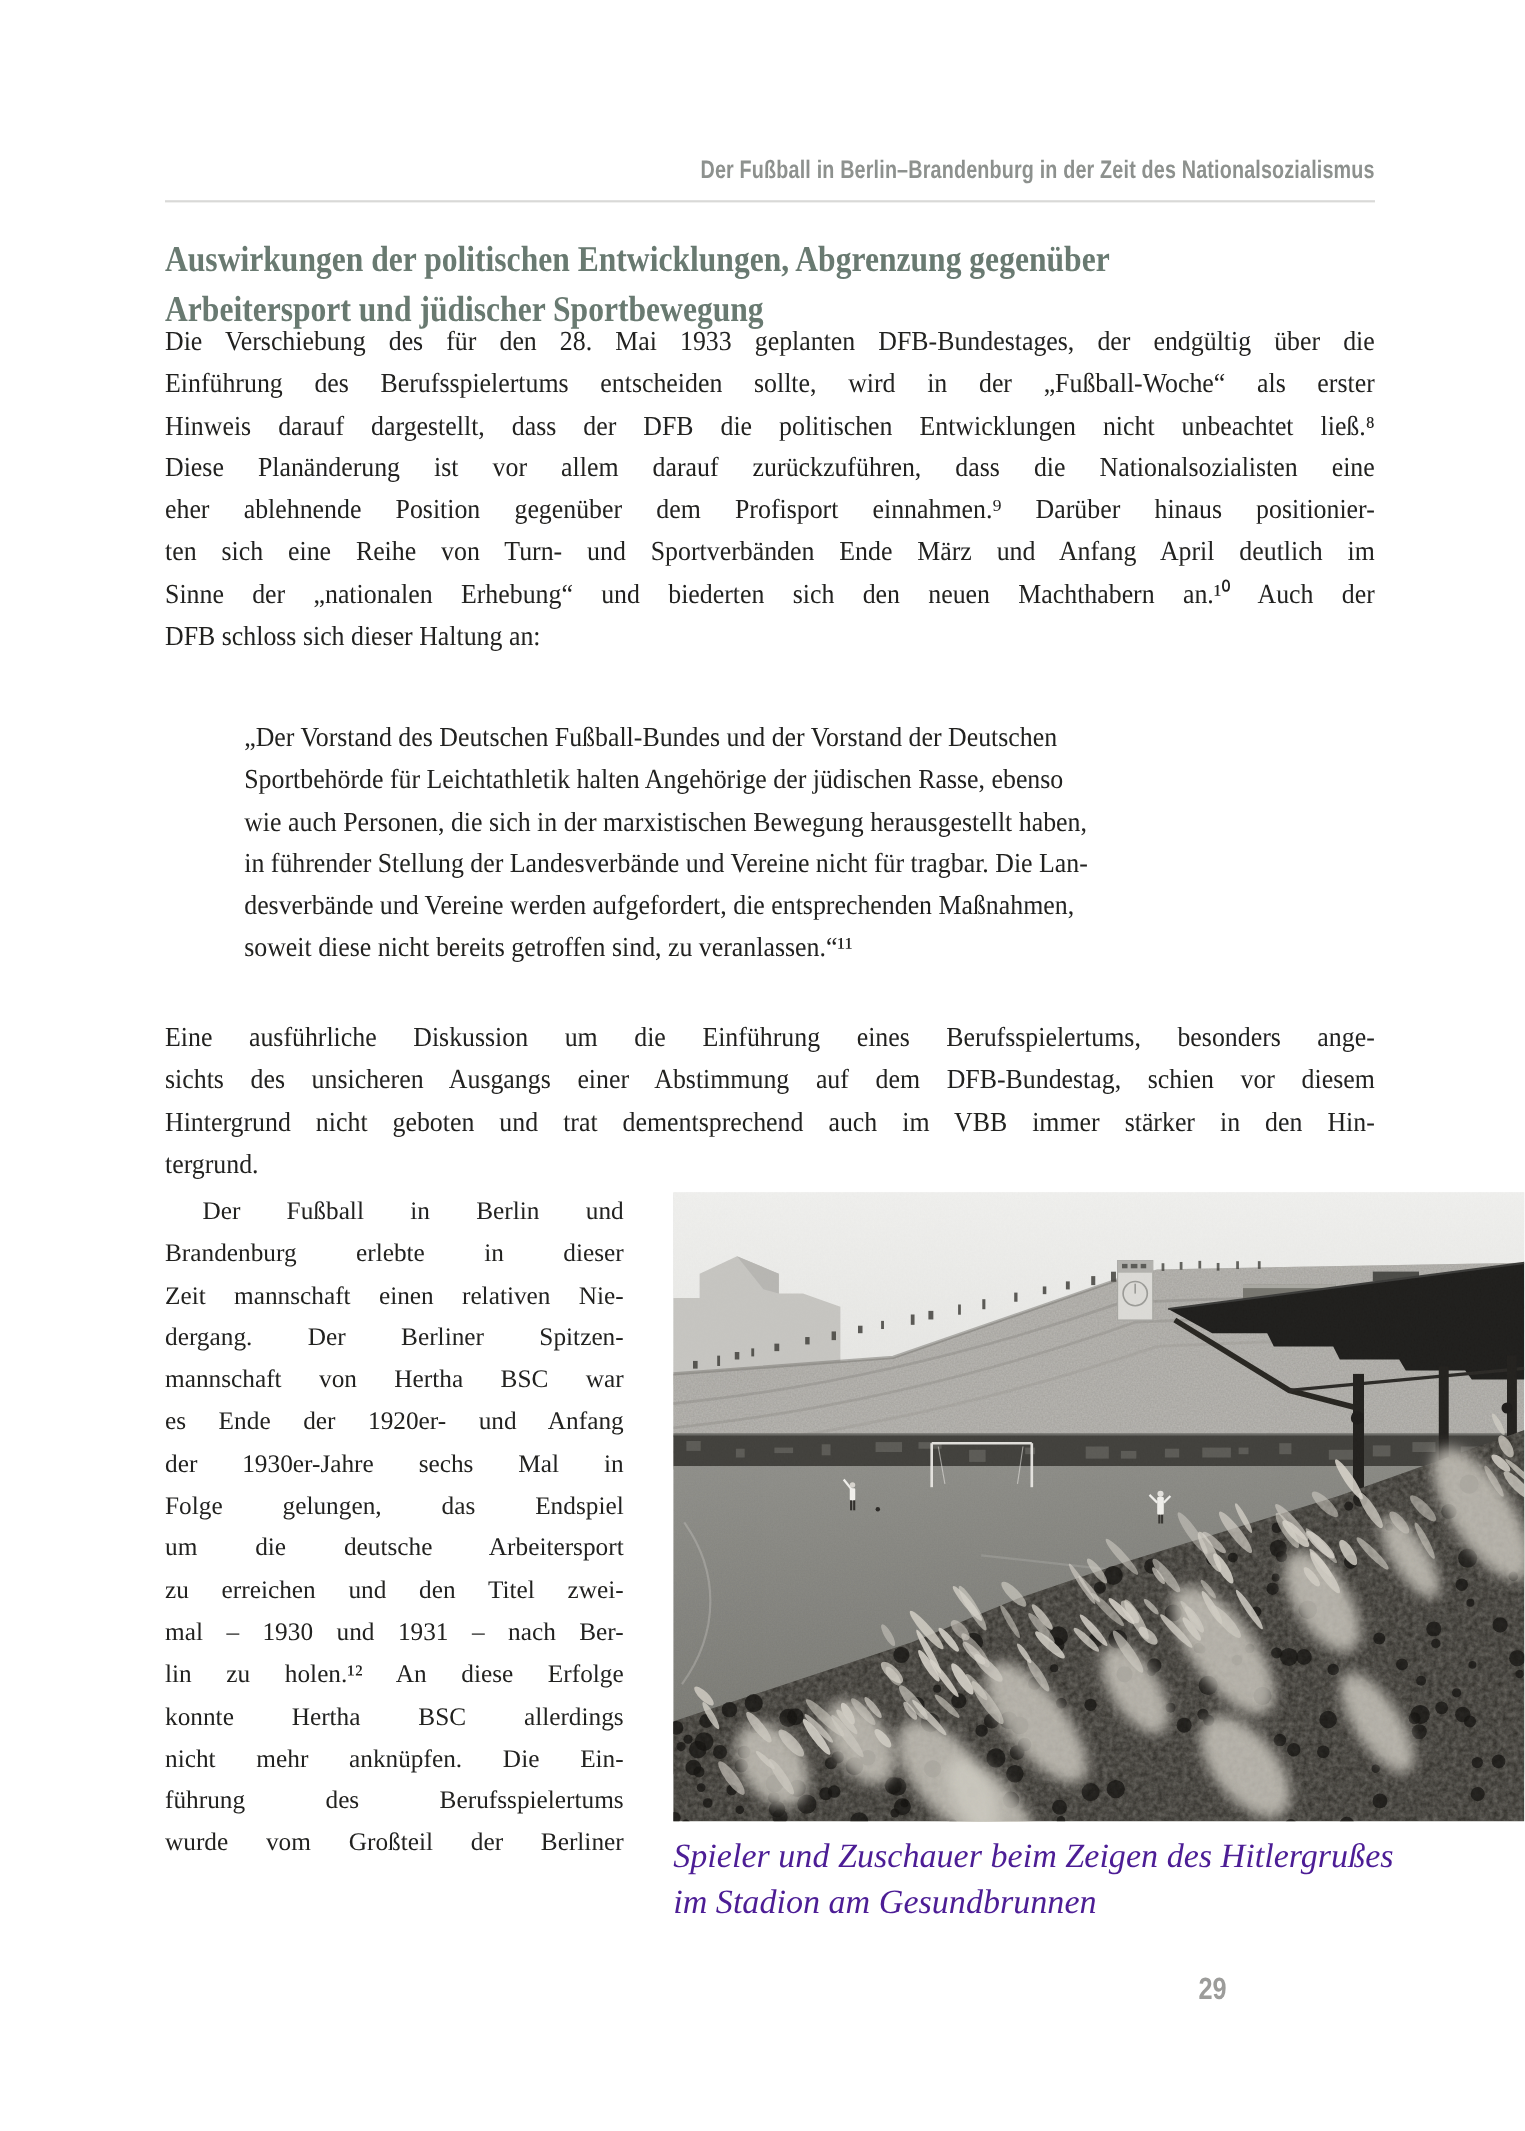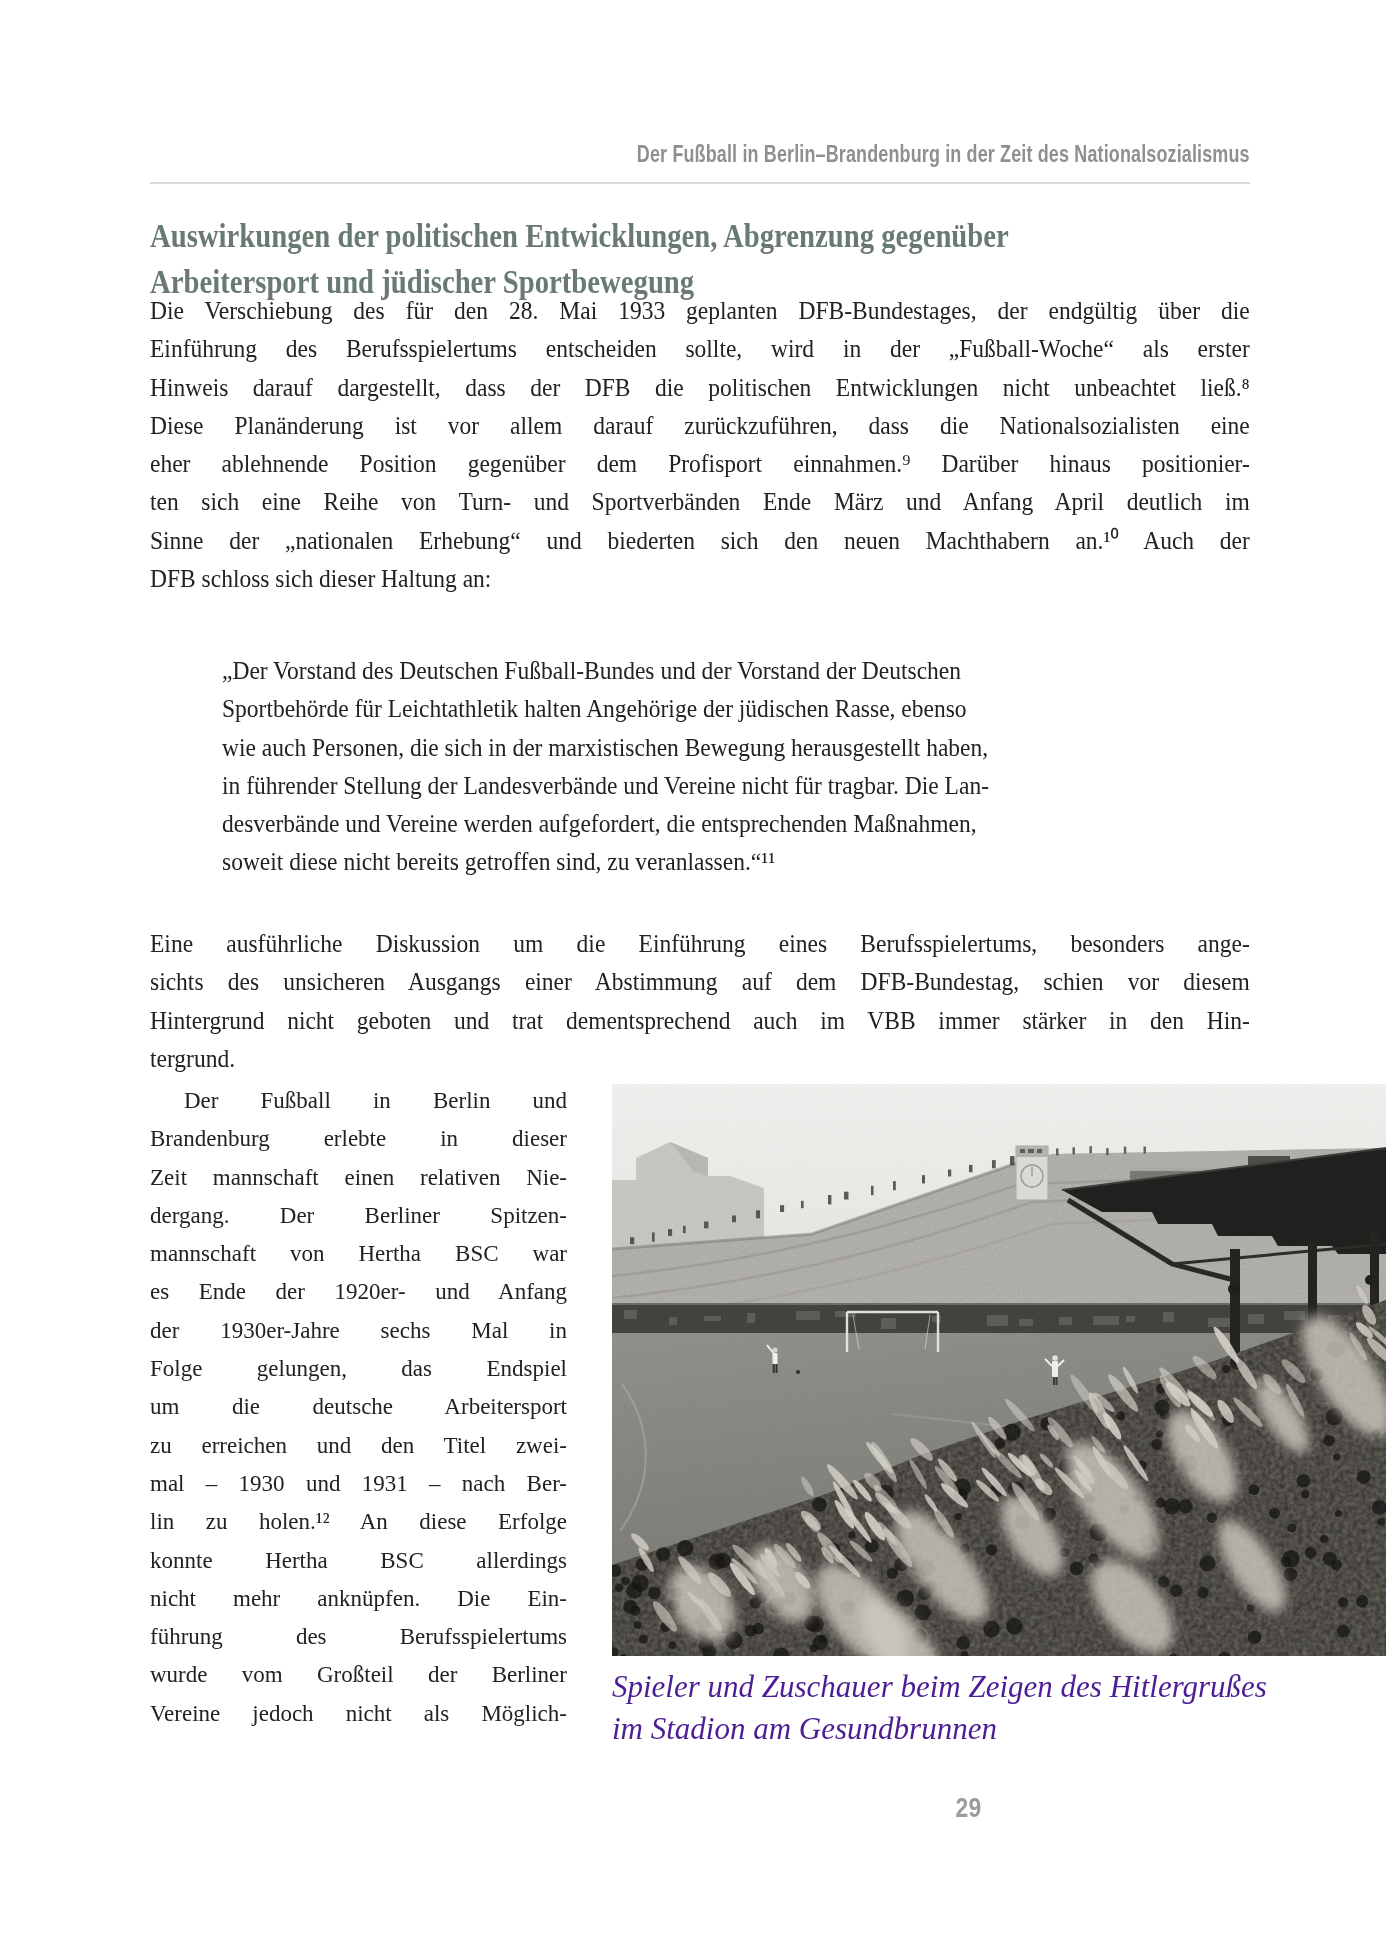--- a/index.html
+++ b/index.html
@@ -34,21 +34,21 @@
   .col{left:150px;top:1082px;width:417px;}
   .col .line{font-size:23px;line-height:38.3px;height:38.3px;text-align:justify;text-align-last:justify;}
   .col .line:first-child{text-indent:34px;}
 
   
   .photo{left:612px;top:1084px;width:774px;height:572px;overflow:hidden;background:#ececea;}
   .caption{left:612px;top:1666px;width:660px;}
   .caption .cline{font-style:italic;font-size:31px;line-height:42px;color:#4c1d95;}
 
   
-  .pagenum{left:950px;top:1792px;width:300px;text-align:left;}
+  .pagenum{left:950px;top:1792px;width:300px;text-align:center;}
   .pagenum .inner{display:inline-block;transform:scaleX(0.82);transform-origin:100% 50%;
       font-family:"Liberation Sans",sans-serif;font-weight:bold;font-size:28px;color:#9c9c9a;}
 </style>
 </head>
 <body>
 
 <div class="page">
 
   <div class="abs runhead">
     <span class="inner">Der Fußball in Berlin–Brandenburg in der Zeit des Nationalsozialismus</span>
@@ -97,21 +97,20 @@
       <div class="line">der 1930er-Jahre sechs Mal in</div>
       <div class="line">Folge gelungen, das Endspiel</div>
       <div class="line">um die deutsche Arbeitersport</div>
       <div class="line">zu erreichen und den Titel zwei-</div>
       <div class="line">mal – 1930 und 1931 – nach Ber-</div>
       <div class="line">lin zu holen.¹² An diese Erfolge</div>
       <div class="line">konnte Hertha BSC allerdings</div>
       <div class="line">nicht mehr anknüpfen. Die Ein-</div>
       <div class="line">führung des Berufsspielertums</div>
       <div class="line">wurde vom Großteil der Berliner</div>
-      <div class="line">Vereine jedoch nicht als Möglich-</div>
     </div>
 
   <div class="abs photo">
     <svg id="photo-svg" width="774" height="572" viewBox="0 0 774 572" xmlns="http://www.w3.org/2000/svg">
       <defs>
         <linearGradient id="sky" x1="0" y1="0" x2="0" y2="1">
           <stop offset="0" stop-color="#f1f1ef"></stop>
             <stop offset="1" stop-color="#e6e6e3"></stop>
         </linearGradient>
         <linearGradient id="pitch" x1="0" y1="0" x2="0.3" y2="1">

